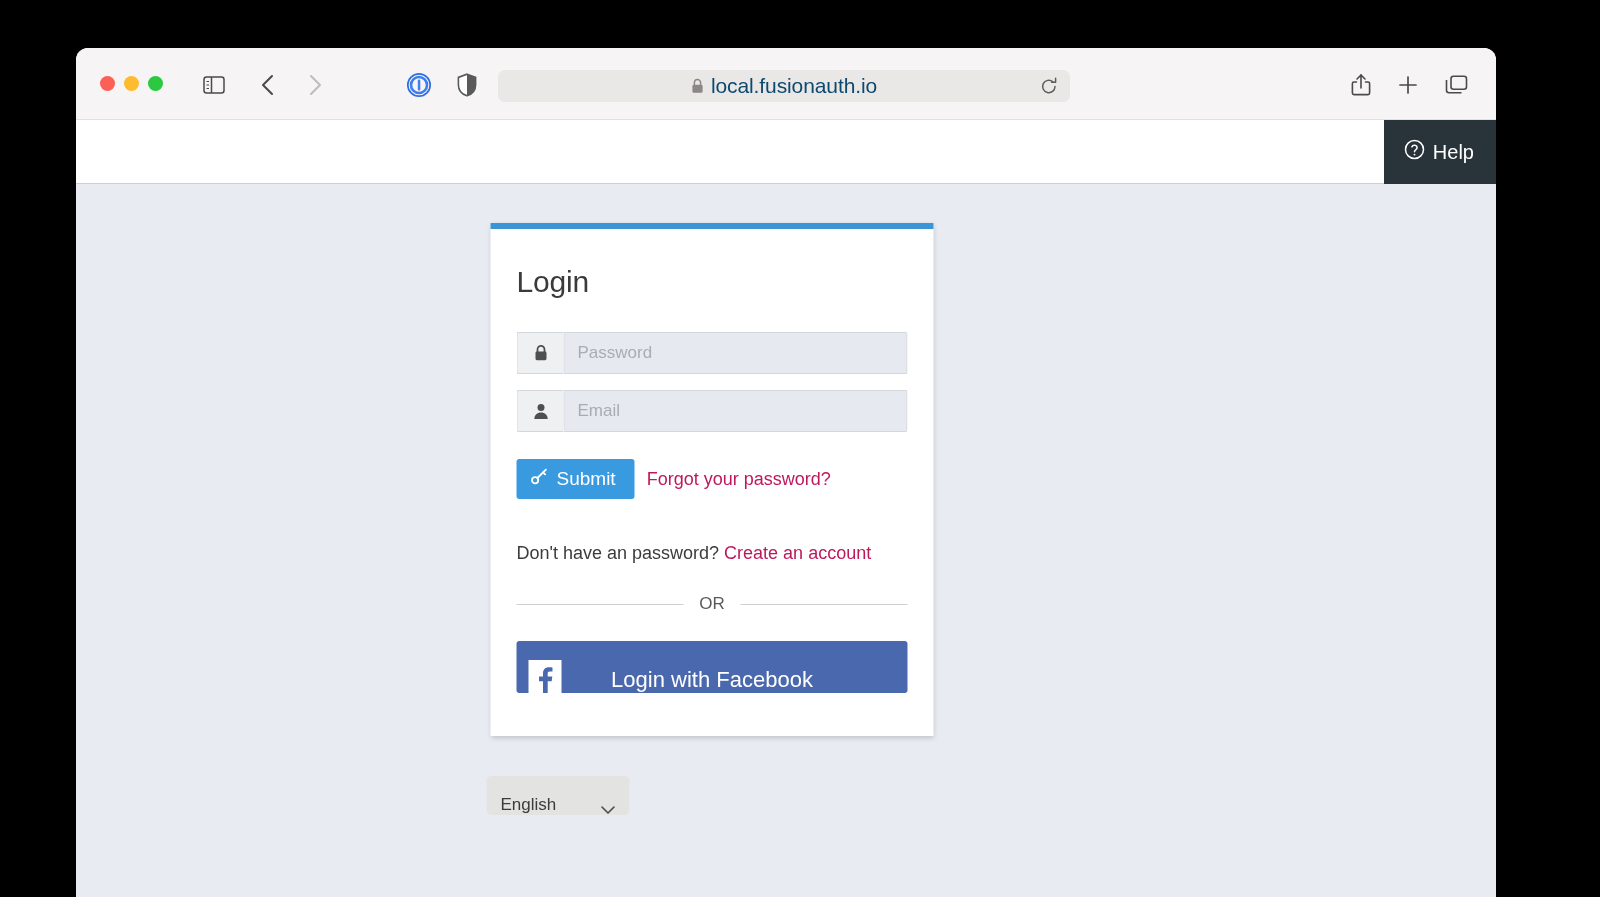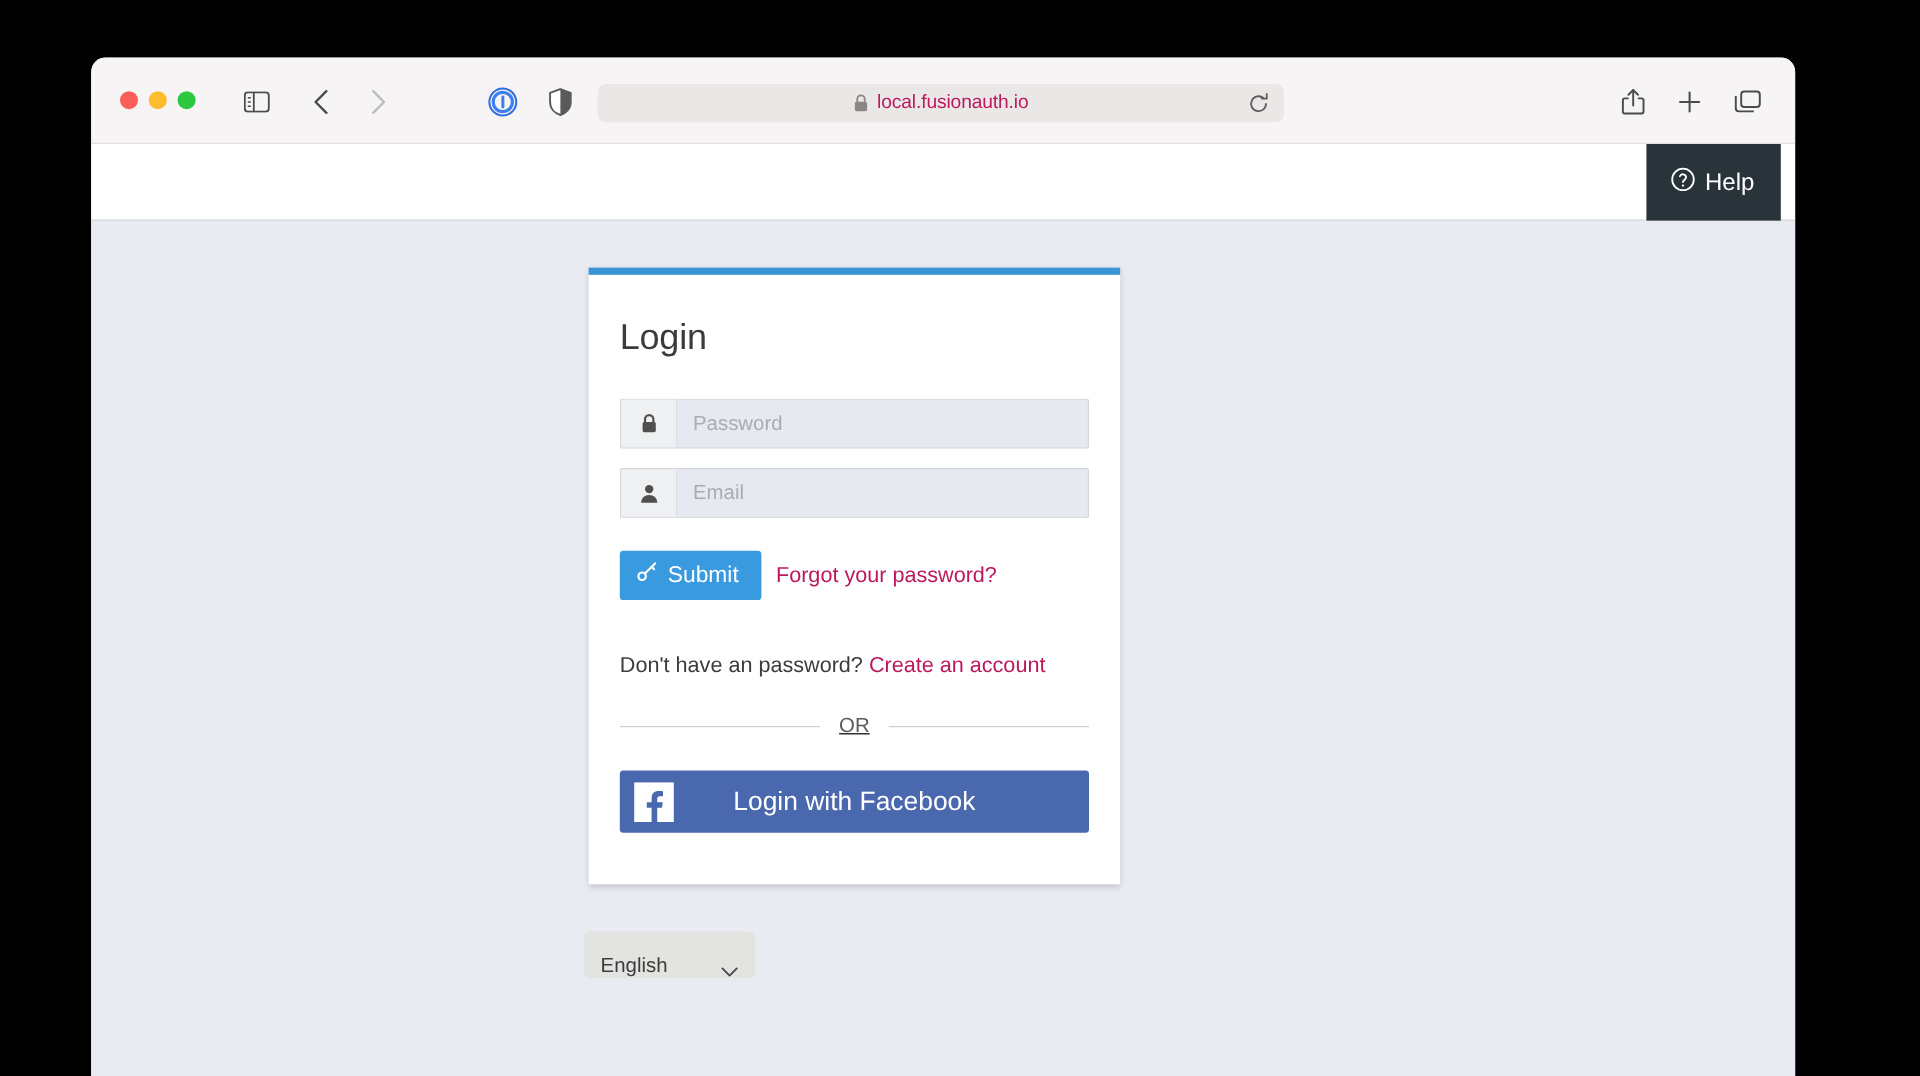--- a/index.html
+++ b/index.html
@@ -76,22 +76,22 @@
     top: 22px;
     width: 572px;
     height: 32px;
     background: #eae7e7;
     border-radius: 7px;
     display: flex;
     align-items: center;
     justify-content: center;
   }
   .url-text {
-    font-size: 16px;
-    color: #be185d;
+    font-size: 21px;
+    color: #0c4a6e;
     letter-spacing: -0.1px;
   }
   .lock-glyph {
     margin-right: 7px;
     display: inline-flex;
     align-items: center;
     color: #8a8787;
   }
   .reload-btn {
     position: absolute;
@@ -104,21 +104,21 @@
 
   
   .page-header {
     position: relative;
     height: 64px;
     background: #ffffff;
     border-bottom: 1px solid #c8d0d8;
   }
   .help-button {
     position: absolute;
-    right: 12px;
+    right: 0;
     top: 0;
     height: 64px;
     padding: 0 22px 0 20px;
     background: #28343a;
     color: #ffffff;
     display: flex;
     align-items: center;
     gap: 8px;
     font-size: 20px;
     cursor: pointer;
@@ -222,33 +222,32 @@
     font-size: 18px;
     color: #3c3c3c;
   }
 
   
   .or-divider {
     display: flex;
     align-items: center;
     margin-top: 30px;
     gap: 16px;
-    text-decoration: underline;
   }
   .or-line { flex: 1; height: 1px; background: #cfcfcf; }
   .or-text { font-size: 17px; color: #5a5a5a; }
 
   
   .fb-button {
     margin-top: 27px;
     height: 52px;
     background: #4a68ad;
     border-radius: 3px;
     display: flex;
-    align-items: center;
+    align-items: flex-end;
     position: relative;
     cursor: pointer;
   }
   .fb-logo {
     position: absolute;
     left: 12px;
     width: 33px;
     height: 33px;
     background: #ffffff;
     display: flex;

